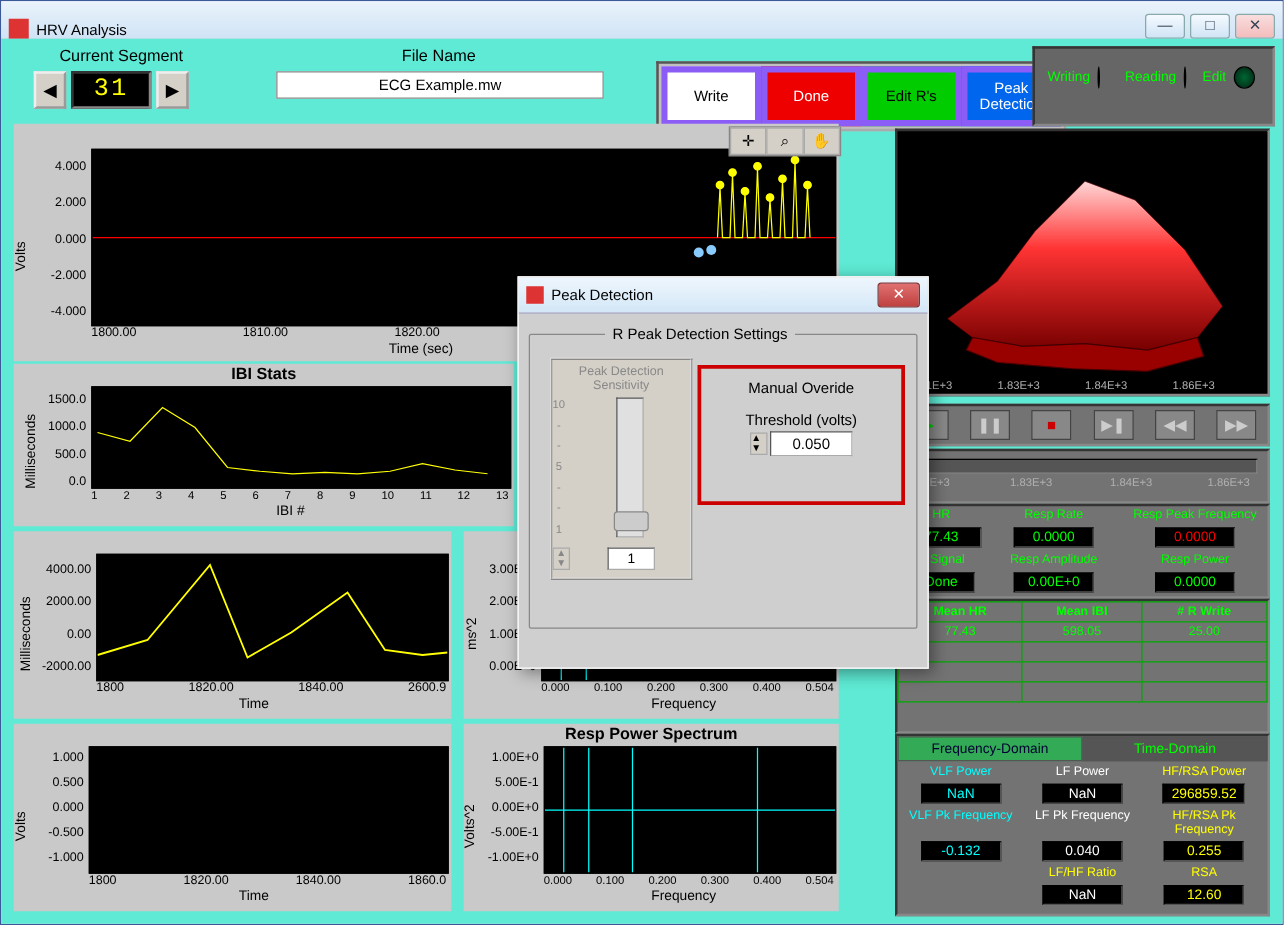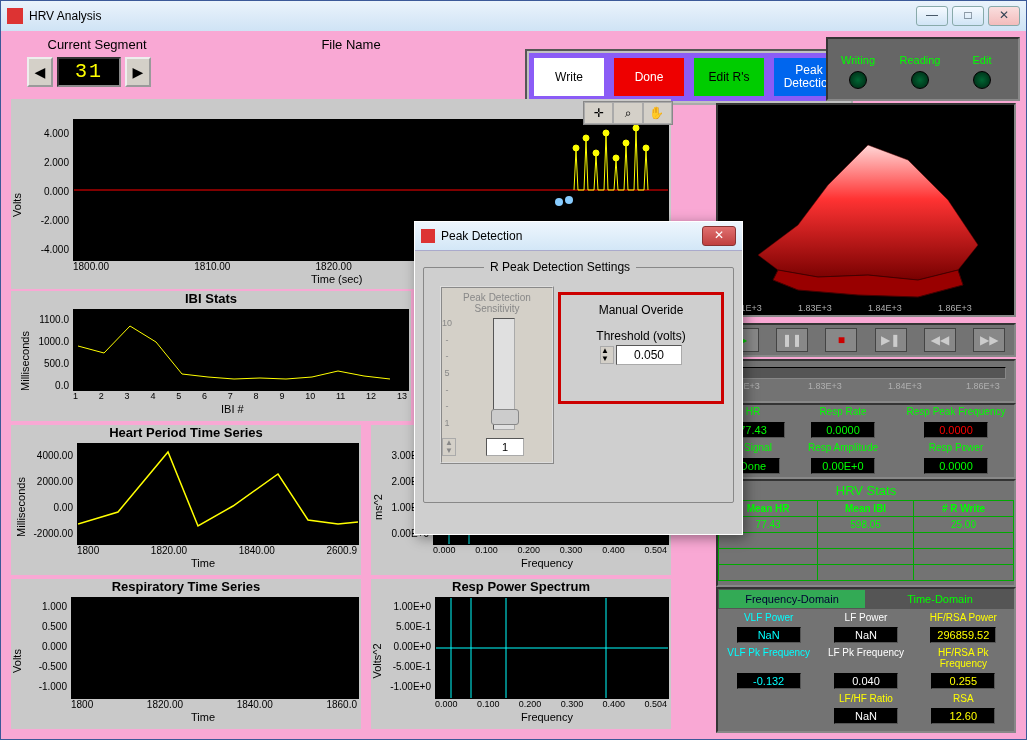--- a/index.html
+++ b/index.html
@@ -1,37 +1,37 @@
 <!DOCTYPE html>
 <html><head>
 <meta charset="utf-8">
 <style>
   html,body{margin:0;padding:0;font-family:Tahoma,Arial,sans-serif;font-size:11px;background:#d4d0c8;overflow:hidden;color:#000}
   .window{width:1027px;height:740px;background:#fff;border:1px solid #3b5998;box-sizing:border-box;position:relative}
-  .titlebar{height:30px;background:linear-gradient(#eaf3fb,#cfe3f5);display:flex;align-items:center;padding:0 6px;border-bottom:1px solid #aac}
+  .titlebar{height:30px;background:linear-gradient(#eaf3fb,#cfe3f5);display:flex;align-items:flex-end;padding:0 6px;border-bottom:1px solid #aac}
   .titlebar .appicon{width:16px;height:16px;background:#d33;margin-right:6px;display:inline-block}
   .titlebar .title{flex:1;font-size:12px;color:#000}
   .winbtns{display:flex;gap:4px}
   .winbtn{width:30px;height:18px;border:1px solid #8aa;background:linear-gradient(#f5faff,#d0e4f5);border-radius:3px;text-align:center;line-height:16px;font-size:12px;color:#345}
   .winbtn.close{background:linear-gradient(#f9dede,#f3bcbc)}
-  .body{position:absolute;top:30px;left:0;right:0;bottom:0;background:#f9a8d4;padding:6px;box-sizing:border-box}
+  .body{position:absolute;top:30px;left:0;right:0;bottom:0;background:#5eead4;padding:6px;box-sizing:border-box}
   .seglabel{position:absolute;top:6px;left:26px;width:140px;text-align:center;font-size:13px}
   .segctrl{position:absolute;top:26px;left:26px;display:flex;align-items:center;gap:4px}
   .arrowbtn{width:22px;height:26px;background:#d4d0c8;border:2px outset #eee;display:flex;align-items:center;justify-content:center;font-size:14px;cursor:pointer}
   .segnum{width:60px;height:26px;background:#000;color:#ff0;border:2px inset #888;text-align:center;line-height:26px;font-size:20px;font-family:"Courier New",monospace;letter-spacing:2px}
   .fnlabel{position:absolute;top:6px;left:250px;width:200px;text-align:center;font-size:13px}
   .fninput{position:absolute;top:26px;left:220px;width:260px;height:20px;background:#fff;border:1px solid #888;text-align:center;line-height:20px;font-size:12px}
   .modebtns{position:absolute;top:18px;left:524px;display:flex;border:2px inset #aaa;padding:2px;background:#c0c0c0}
   .modebtn{width:70px;height:38px;border:5px solid #8b5cf6;display:flex;align-items:center;justify-content:center;font-size:12px;text-align:center;line-height:13px}
   .mb-white{background:#fff;color:#000}
   .mb-red{background:#e00;color:#fff}
   .mb-green{background:#0c0;color:#000}
   .mb-blue{background:#06e;color:#fff}
   .leds{position:absolute;top:14px;right:14px;display:flex;gap:18px}
-  .ledwrap{display:flex;flex-direction:column;align-items:center;gap:4px;width:44px}
+  .ledwrap{display:flex;flex-direction:row;align-items:center;gap:4px;width:44px}
   .ledlabel{color:#0f0;font-size:11px;background:#666;padding:1px 2px}
   .led{width:16px;height:16px;border-radius:50%;background:radial-gradient(#063,#021);border:1px solid #000}
   .ledbox{position:absolute;top:6px;right:6px;width:190px;height:60px;background:#666;border:2px inset #888}
   .chart{position:absolute;background:#c9c9c9}
   .ctitle{text-align:center;font-size:13px;font-weight:bold;height:16px}
   .plot{background:#000;position:relative;border:1px solid #000}
   .ylabels{position:absolute;color:#000;font-size:10px;text-align:right}
   .xlabels{position:absolute;color:#000;font-size:10px}
   .axisname{position:absolute;font-size:11px;transform-origin:center}
   .d3panel{position:absolute;top:72px;right:10px;width:296px;height:210px;background:#000;border:2px inset #888}
@@ -95,20 +95,21 @@
   <div class="body">
 
     <div class="seglabel">Current Segment</div>
     <div class="segctrl">
       <div class="arrowbtn">◀</div>
       <div class="segnum">31</div>
       <div class="arrowbtn">▶</div>
     </div>
 
     <div class="fnlabel">File Name</div>
+    <div class="fninput">ECG Example.mw</div>
 
     <div class="modebtns">
       <div class="modebtn mb-white">Write</div>
       <div class="modebtn mb-red">Done</div>
       <div class="modebtn mb-green">Edit R's</div>
       <div class="modebtn mb-blue">
           <span style="white-space:pre-line">Peak
 Detection</span>
         </div>
     </div>
@@ -170,21 +171,21 @@
         <span>1820.00</span>
         <span>1830.00</span>
       </div>
       <div class="axisname" style="left:300px;top:174px">Time (sec)</div>
     </div>
 
     <div class="chart" style="left:10px;top:260px;width:400px;height:130px">
       <div class="ctitle">IBI Stats</div>
       <div class="axisname" style="left:-16px;top:64px;transform:rotate(-90deg)">Milliseconds</div>
       <div class="ylabels" style="left:22px;top:18px;width:36px;line-height:22px">
-        <div>1100.0</div>
+        <div>1500.0</div>
         <div>1000.0</div>
         <div>500.0</div>
         <div>0.0</div>
       </div>
       <div class="plot" style="position:absolute;left:62px;top:18px;width:334px;height:80px">
         <svg class="surface" viewBox="0 0 334 80" preserveAspectRatio="none">
           <polyline points="4,36 30,43 56,16 82,32 108,64 134,67 160,69 186,68 212,69 238,67 264,61 290,66 316,69" stroke="#ff0" fill="none" stroke-width="1"></polyline>
         </svg>
       </div>
       <div class="xlabels" style="left:62px;top:100px;width:334px;display:flex;justify-content:space-between;font-size:9px">
@@ -199,21 +200,20 @@
           <span>9</span>
         <span>10</span>
           <span>11</span>
           <span>12</span>
         <span>13</span>
       </div>
       <div class="axisname" style="left:210px;top:112px">IBI #</div>
     </div>
 
     <div class="chart" style="left:10px;top:394px;width:350px;height:150px">
-      <div class="ctitle">Heart Period Time Series</div>
       <div class="axisname" style="left:-20px;top:76px;transform:rotate(-90deg)">Milliseconds</div>
       <div class="ylabels" style="left:18px;top:18px;width:44px;line-height:26px">
         <div>4000.00</div>
           <div>2000.00</div>
         <div>0.00</div>
           <div>-2000.00</div>
       </div>
       <div class="plot" style="position:absolute;left:66px;top:18px;width:280px;height:100px">
         <svg class="surface" viewBox="0 0 280 100" preserveAspectRatio="none">
           <polyline points="0,80 40,68 90,8 120,82 155,62 200,30 230,76 260,80 280,78" stroke="#ff0" fill="none" stroke-width="1.5"></polyline>
@@ -248,21 +248,20 @@
           <span>0.100</span>
         <span>0.200</span>
           <span>0.300</span>
         <span>0.400</span>
           <span>0.504</span>
       </div>
       <div class="axisname" style="left:150px;top:132px">Frequency</div>
     </div>
 
     <div class="chart" style="left:10px;top:548px;width:350px;height:150px">
-      <div class="ctitle">Respiratory Time Series</div>
       <div class="axisname" style="left:-6px;top:76px;transform:rotate(-90deg)">Volts</div>
       <div class="ylabels" style="left:16px;top:18px;width:40px;line-height:20px">
         <div>1.000</div>
           <div>0.500</div>
         <div>0.000</div>
           <div>-0.500</div>
         <div>-1.000</div>
       </div>
       <div class="plot" style="position:absolute;left:60px;top:18px;width:286px;height:100px"></div>
       <div class="xlabels" style="left:60px;top:120px;width:286px;display:flex;justify-content:space-between">
@@ -351,21 +350,20 @@
         <div class="statcell"> R Signal</div>
         <div class="statcell">Resp Amplitude</div>
         <div class="statcell">Resp Power</div>
         <div class="statcell"><span class="statval" style="min-width:40px">Done</span></div>
         <div class="statcell"><span class="statval">0.00E+0</span></div>
         <div class="statcell"><span class="statval">0.0000</span></div>
       </div>
     </div>
 
     <div class="statgrid" style="top:448px;height:104px">
-      <div style="text-align:center;color:#0f0;font-size:13px;padding:2px">HRV Stats</div>
       <table class="hrv">
         <tbody>
             <tr>
               <th>Mean HR</th>
               <th>Mean IBI</th>
               <th># R Write</th>
             </tr>
         <tr>
               <td>77.43</td>
               <td>598.05</td>

